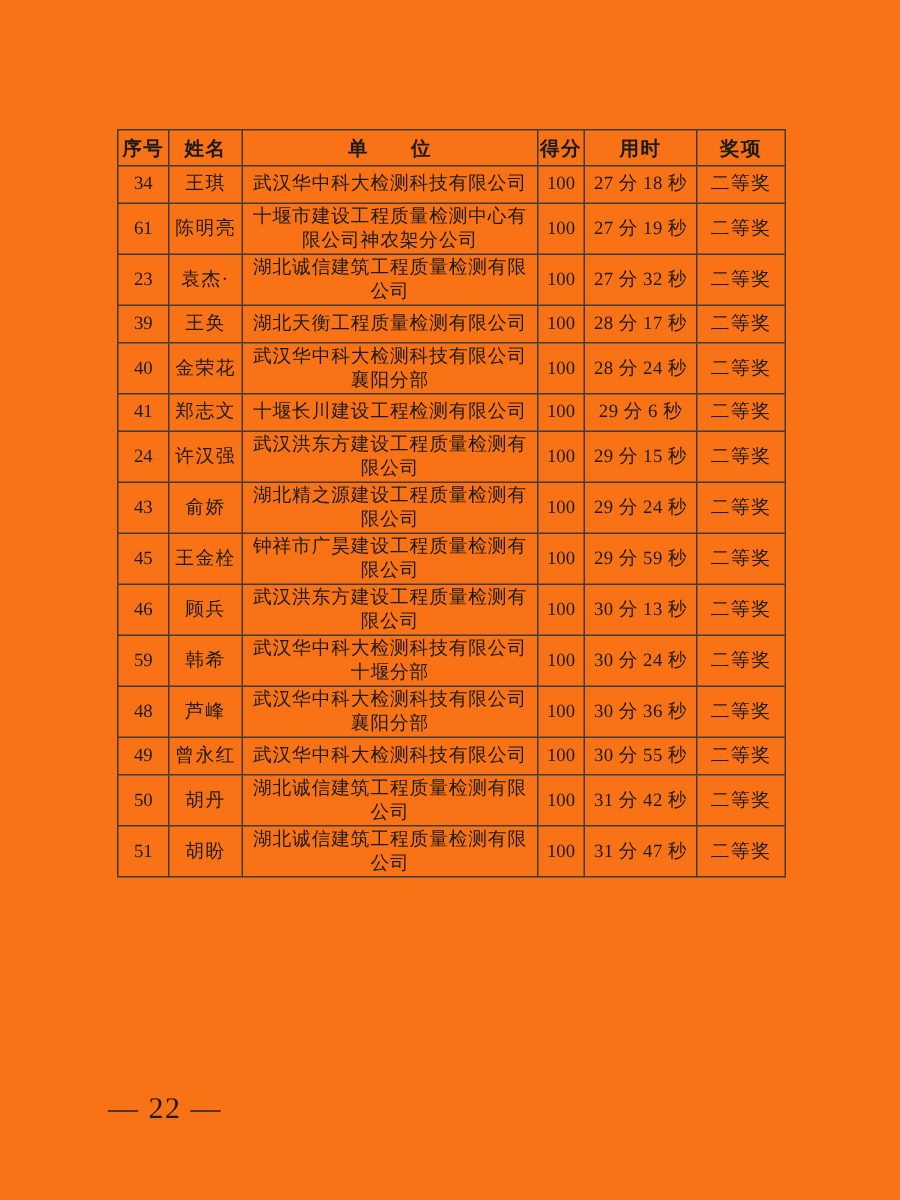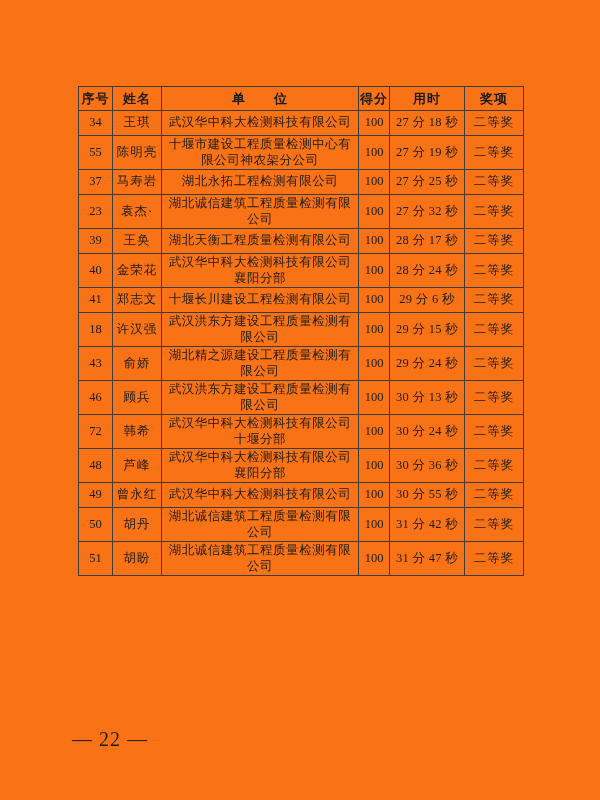--- a/index.html
+++ b/index.html
@@ -102,33 +102,25 @@
     <tbody>
         <tr>
           <td class="col-no">34</td>
           <td class="col-name">王琪</td>
           <td class="col-org">武汉华中科大检测科技有限公司</td>
           <td class="col-score">100</td>
           <td class="col-time">27 分 18 秒</td>
           <td class="col-award">二等奖</td>
         </tr>
         <tr>
-          <td class="col-no">55</td>
+          <td class="col-no">61</td>
           <td class="col-name">陈明亮</td>
           <td class="col-org">十堰市建设工程质量检测中心有限公司神农架分公司</td>
           <td class="col-score">100</td>
           <td class="col-time">27 分 19 秒</td>
-          <td class="col-award">二等奖</td>
-        </tr>
-        <tr>
-          <td class="col-no">37</td>
-          <td class="col-name">马寿岩</td>
-          <td class="col-org">湖北永拓工程检测有限公司</td>
-          <td class="col-score">100</td>
-          <td class="col-time">27 分 25 秒</td>
           <td class="col-award">二等奖</td>
         </tr>
         <tr>
           <td class="col-no">23</td>
           <td class="col-name">袁杰·</td>
           <td class="col-org">湖北诚信建筑工程质量检测有限公司</td>
           <td class="col-score">100</td>
           <td class="col-time">27 分 32 秒</td>
           <td class="col-award">二等奖</td>
         </tr>
@@ -150,45 +142,53 @@
         </tr>
         <tr>
           <td class="col-no">41</td>
           <td class="col-name">郑志文</td>
           <td class="col-org">十堰长川建设工程检测有限公司</td>
           <td class="col-score">100</td>
           <td class="col-time">29 分 6 秒</td>
           <td class="col-award">二等奖</td>
         </tr>
         <tr>
-          <td class="col-no">18</td>
+          <td class="col-no">24</td>
           <td class="col-name">许汉强</td>
           <td class="col-org">武汉洪东方建设工程质量检测有限公司</td>
           <td class="col-score">100</td>
           <td class="col-time">29 分 15 秒</td>
           <td class="col-award">二等奖</td>
         </tr>
         <tr>
           <td class="col-no">43</td>
           <td class="col-name">俞娇</td>
           <td class="col-org">湖北精之源建设工程质量检测有限公司</td>
           <td class="col-score">100</td>
           <td class="col-time">29 分 24 秒</td>
           <td class="col-award">二等奖</td>
         </tr>
         <tr>
+          <td class="col-no">45</td>
+          <td class="col-name">王金栓</td>
+          <td class="col-org">钟祥市广昊建设工程质量检测有限公司</td>
+          <td class="col-score">100</td>
+          <td class="col-time">29 分 59 秒</td>
+          <td class="col-award">二等奖</td>
+        </tr>
+        <tr>
           <td class="col-no">46</td>
           <td class="col-name">顾兵</td>
           <td class="col-org">武汉洪东方建设工程质量检测有限公司</td>
           <td class="col-score">100</td>
           <td class="col-time">30 分 13 秒</td>
           <td class="col-award">二等奖</td>
         </tr>
         <tr>
-          <td class="col-no">72</td>
+          <td class="col-no">59</td>
           <td class="col-name">韩希</td>
           <td class="col-org">武汉华中科大检测科技有限公司十堰分部</td>
           <td class="col-score">100</td>
           <td class="col-time">30 分 24 秒</td>
           <td class="col-award">二等奖</td>
         </tr>
         <tr>
           <td class="col-no">48</td>
           <td class="col-name">芦峰</td>
           <td class="col-org">武汉华中科大检测科技有限公司襄阳分部</td>

